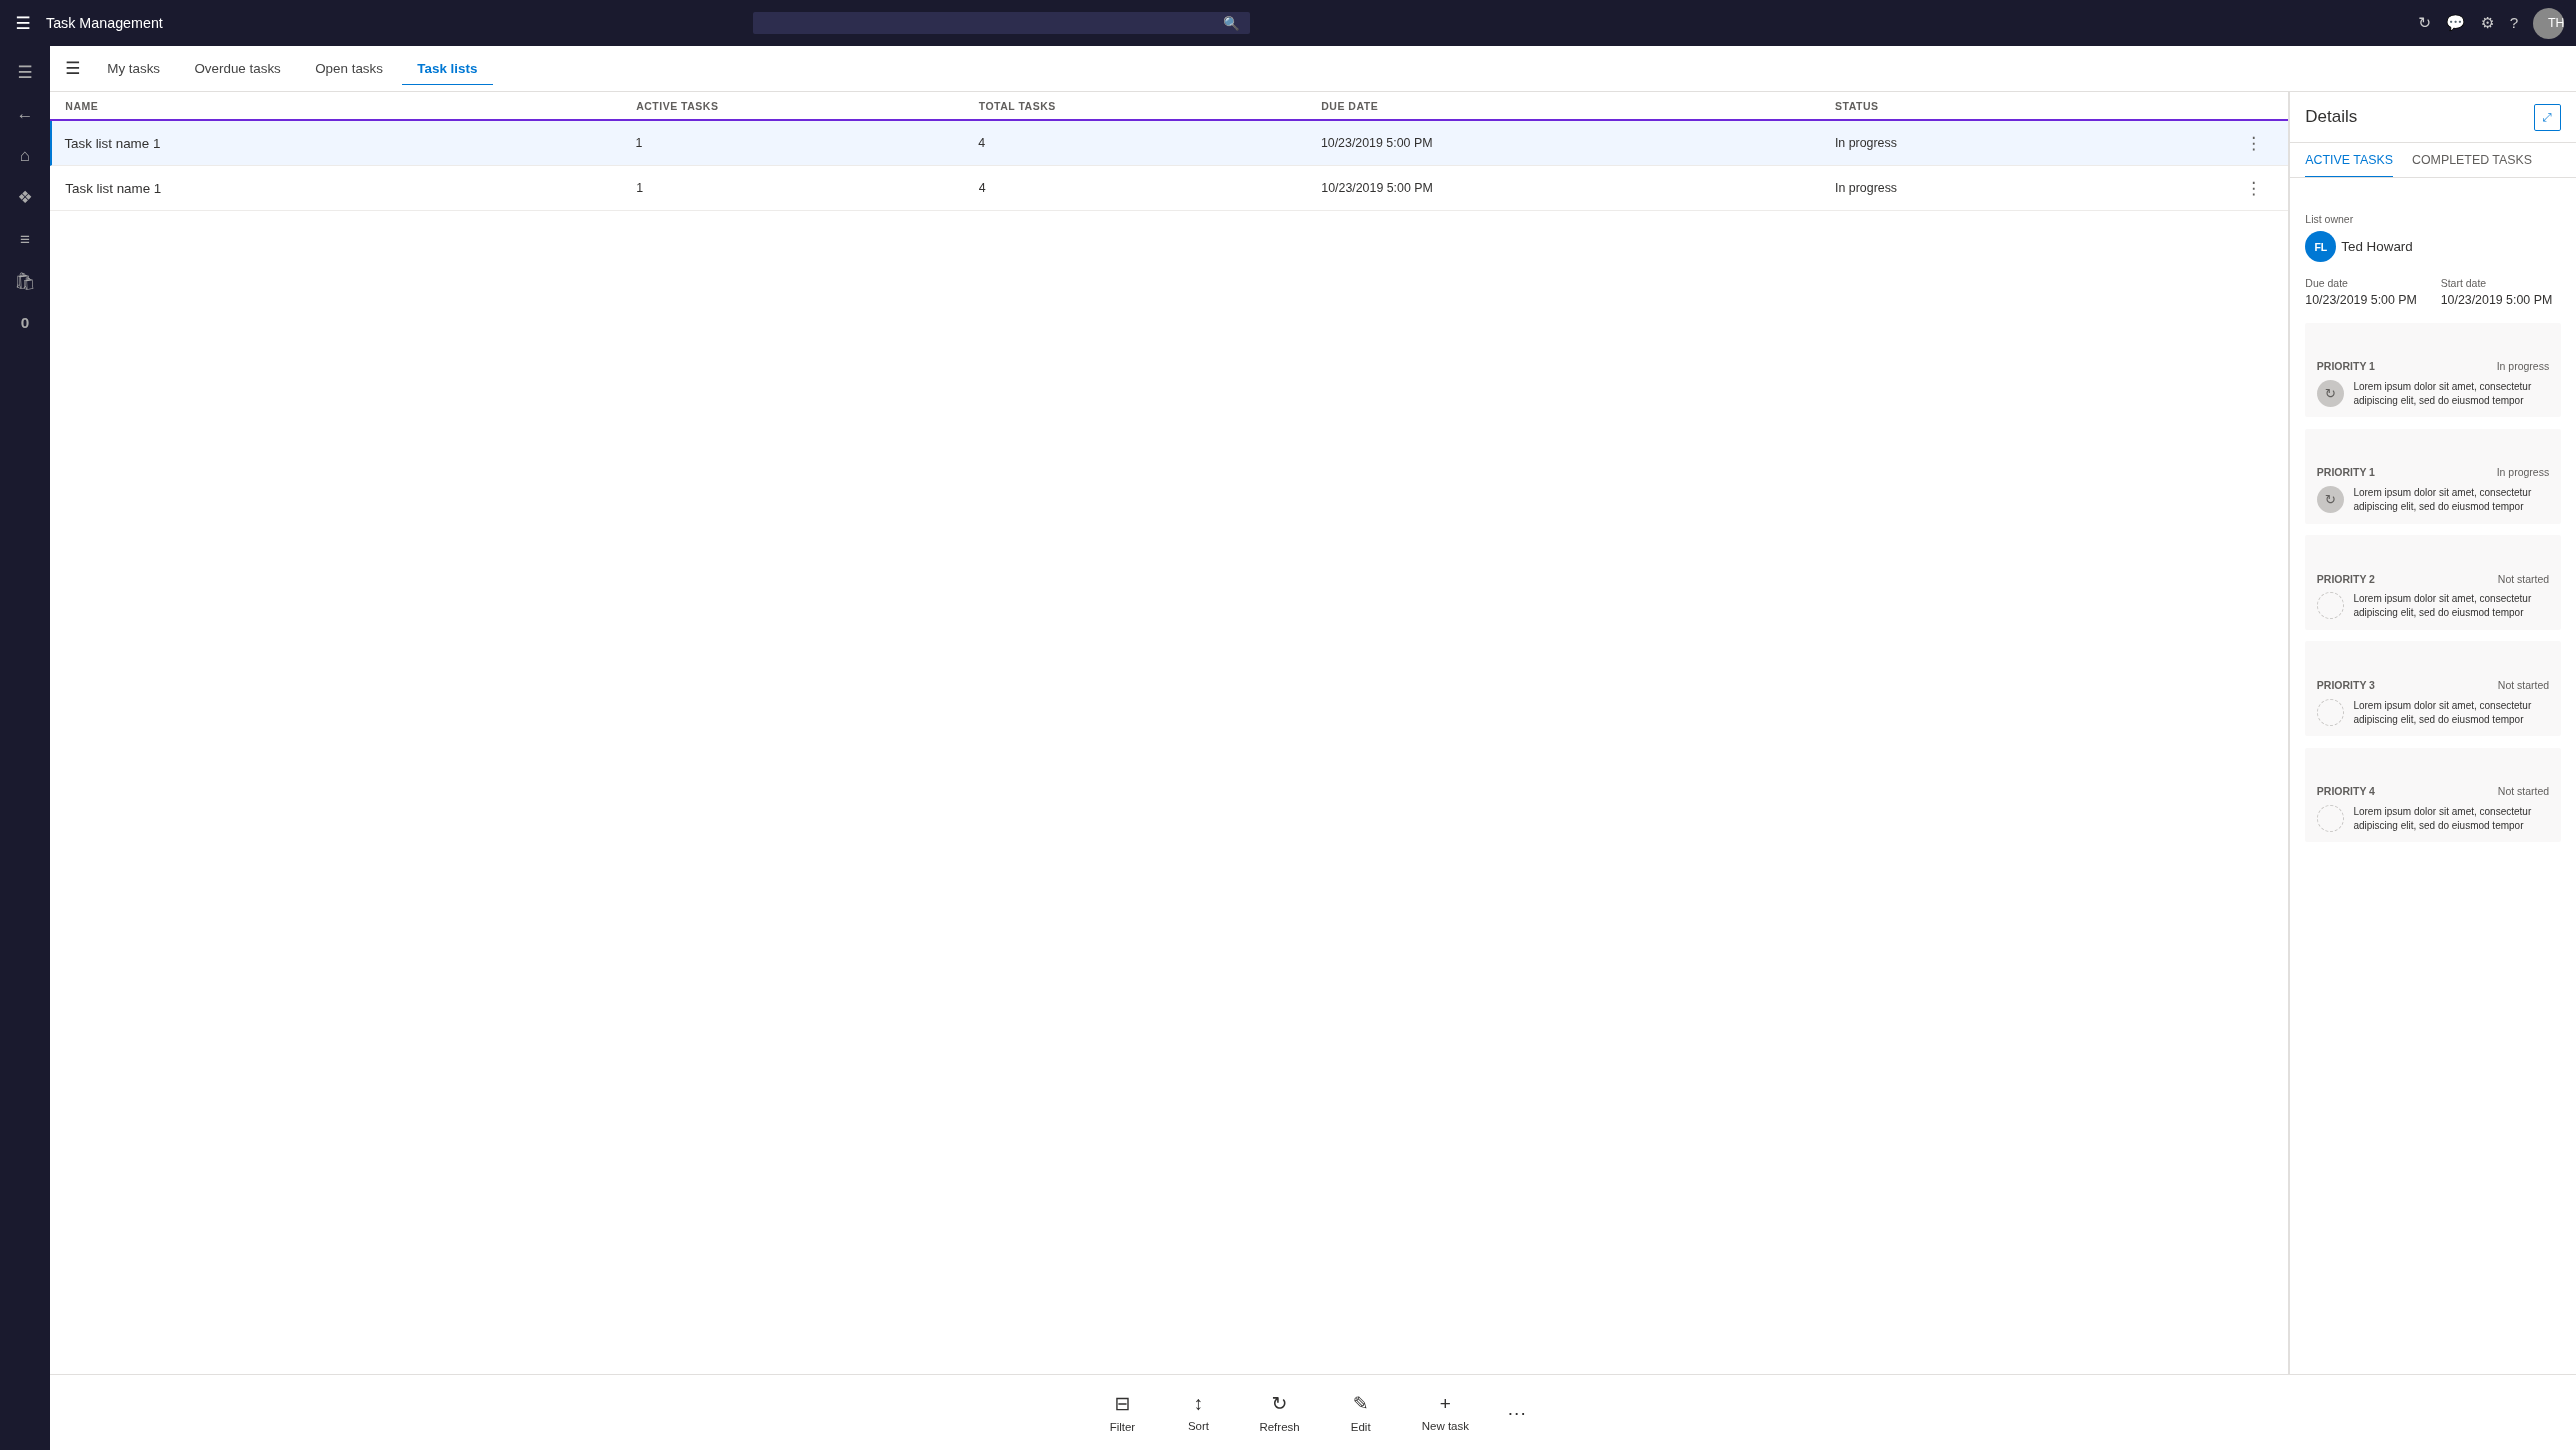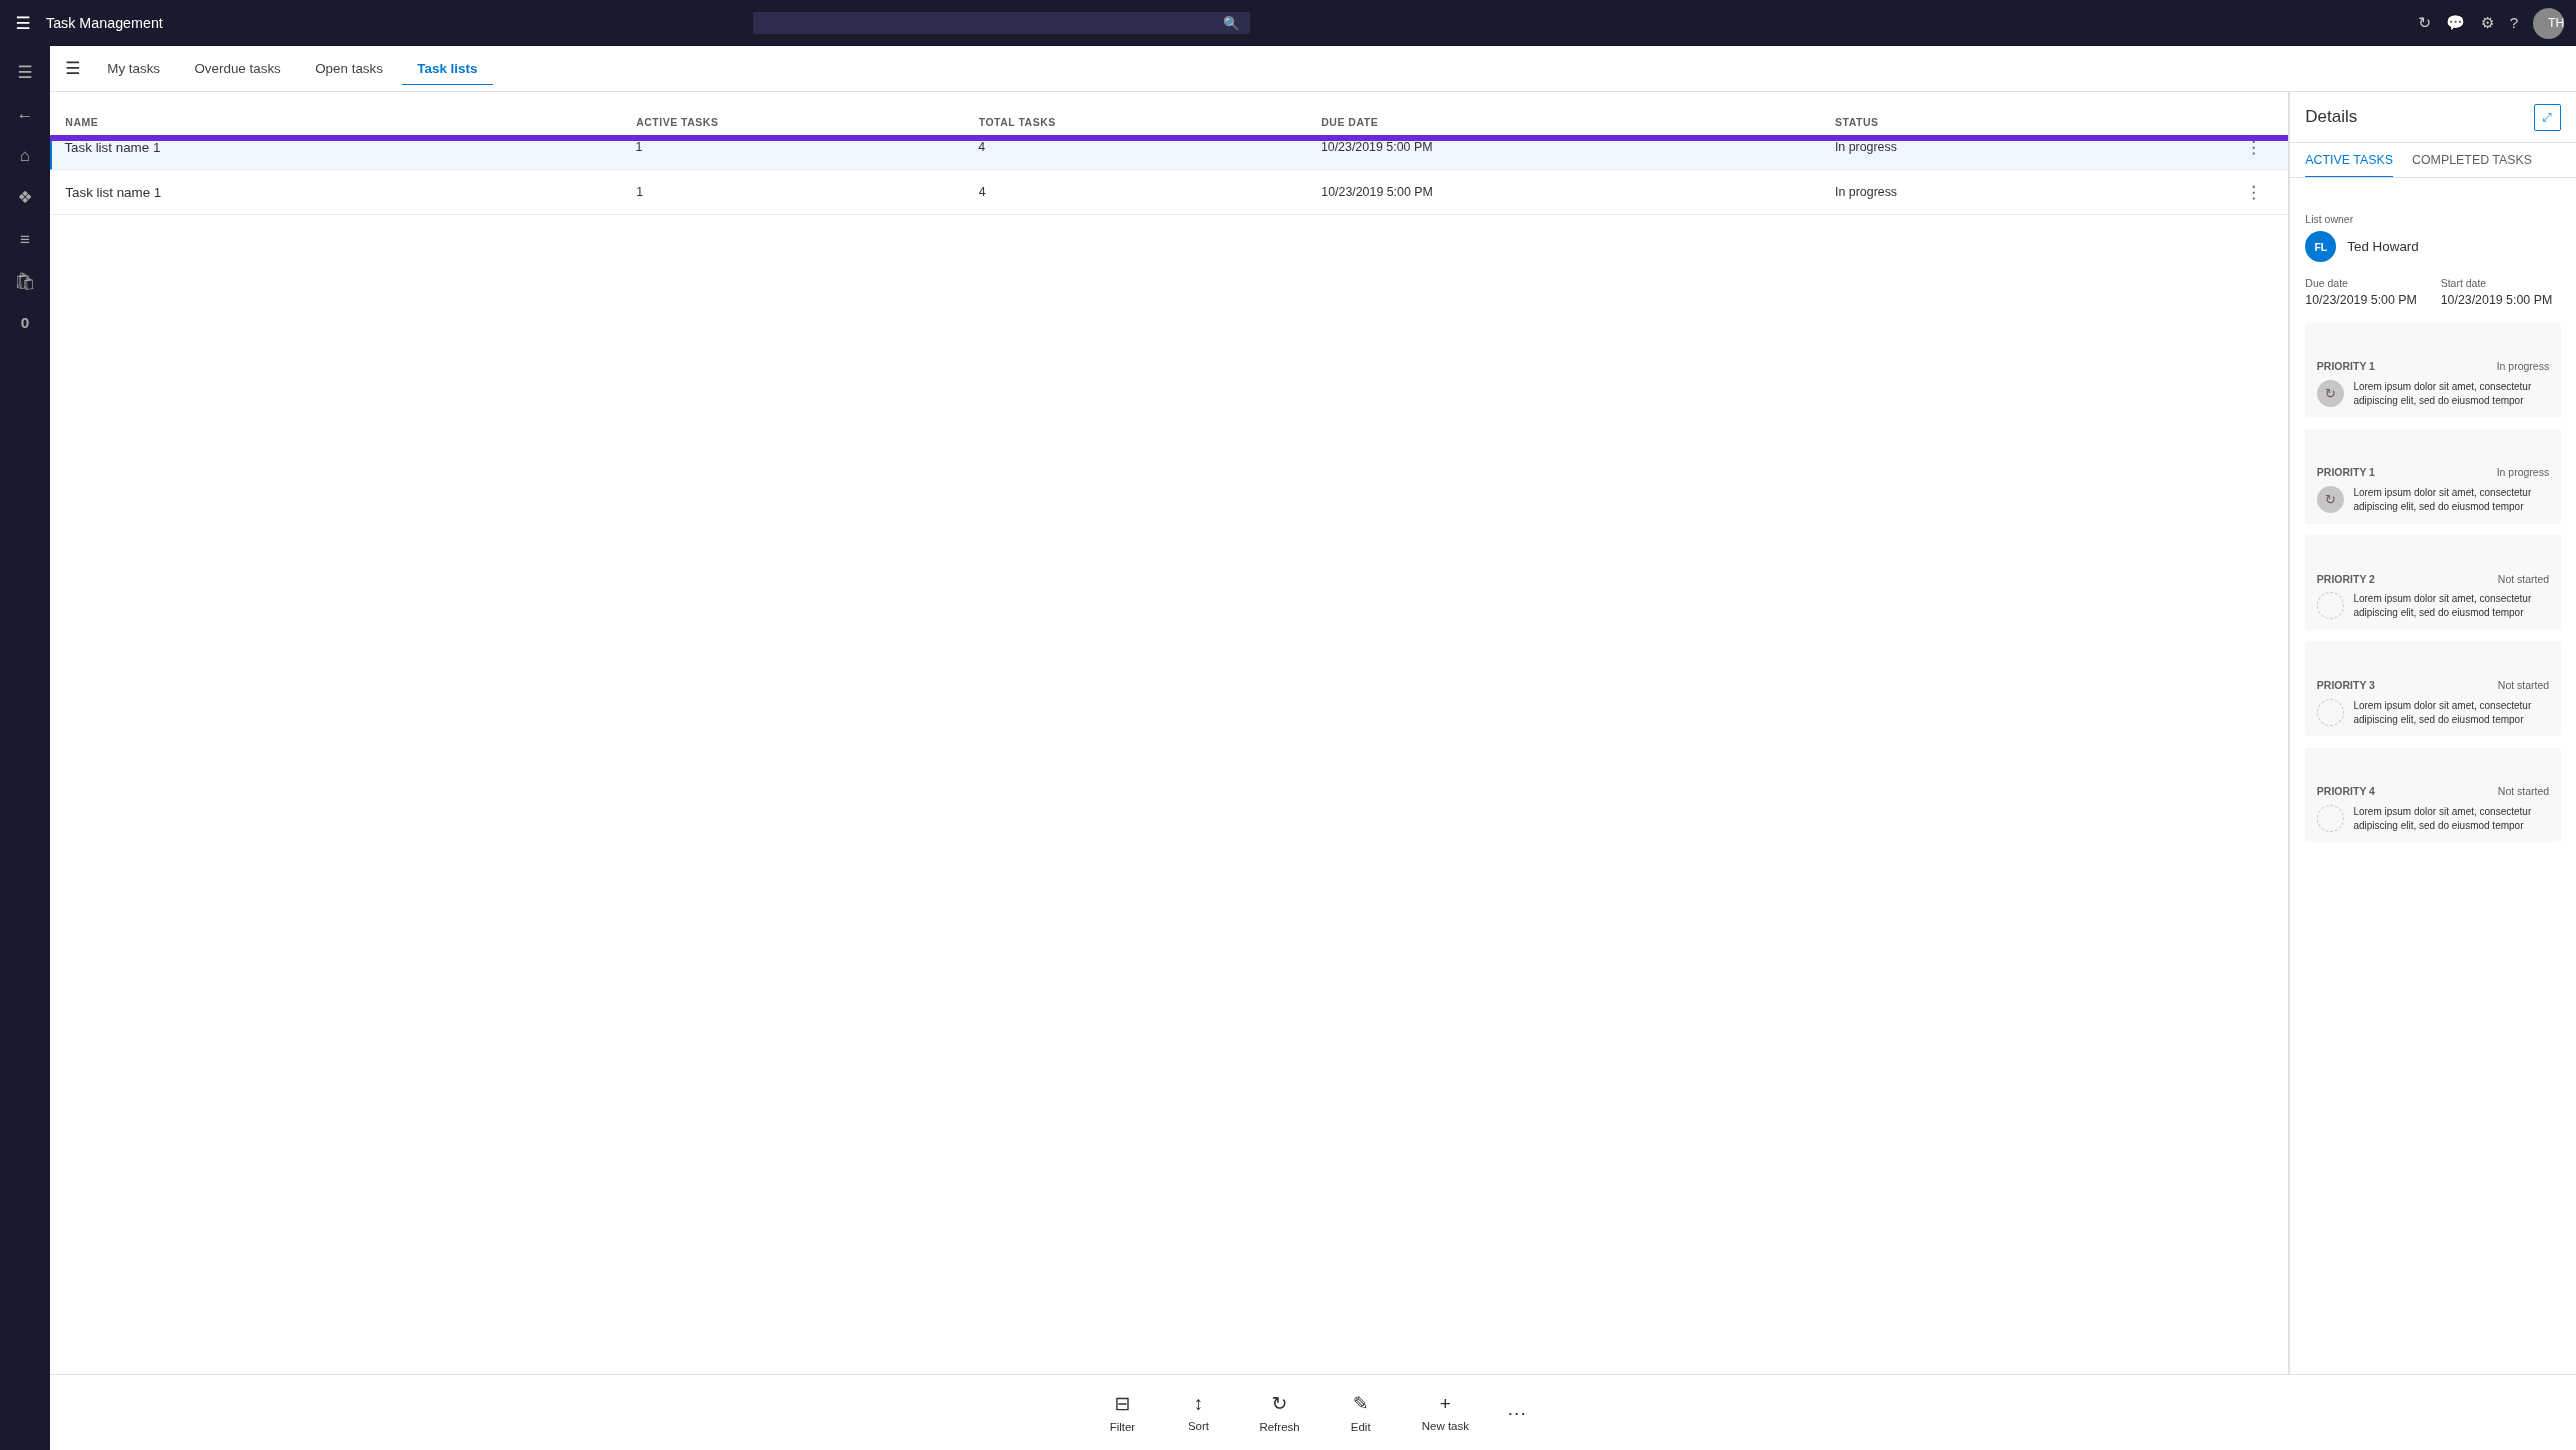--- a/index.html
+++ b/index.html
@@ -115,22 +115,22 @@
       flex: 1;
       background: white;
       overflow-y: auto;
       border-right: 1px solid #e1dfdd;
     }
     .table-header {
       display: grid;
       grid-template-columns: 2fr 1.2fr 1.2fr 1.8fr 1.4fr 38px;
       padding: 7.6px 15.3px;
       background: white;
-      border-bottom: 6px solid #6d28d9;
-      position: sticky; top: 16px; z-index: 10;
+      border-bottom: 2px solid #6d28d9;
+      position: sticky; top: 0; z-index: 10;
     }
     .table-header-cell {
       font-size: 10.5px;
       font-weight: 600;
       color: #605e5c;
       text-transform: uppercase;
       letter-spacing: 0.5px;
     }
     .table-row {
       display: grid;
@@ -179,21 +179,21 @@
       font-size: 12.4px;
       color: #605e5c;
       cursor: pointer;
       border-bottom: 1.9px solid transparent;
     }
     .details-tab.active { color: #0078d4; border-bottom: 1.9px solid #0078d4; }
     .details-body { flex: 1; overflow-y: auto; padding: 15.3px; }
 
     .detail-section { margin-bottom: 15.3px; margin-top: 20px; }
     .detail-label { font-size: 10.5px; color: #605e5c; margin-bottom: 5.7px; }
-    .list-owner { display: flex; align-items: center; gap: 11px; }
+    .list-owner { display: flex; align-items: center; gap: 5px; }
     .owner-avatar {
       width: 31px; height: 31px; border-radius: 50%;
       background: #0078d4; color: white;
       display: flex; align-items: center; justify-content: center;
       font-size: 10.5px; font-weight: 600; flex-shrink: 0;
     }
     .owner-name { font-size: 13.4px; color: #323130; }
 
     .dates-row { display: flex; gap: 15.3px; margin-bottom: 15.3px; }
     .date-block { flex: 1; }

